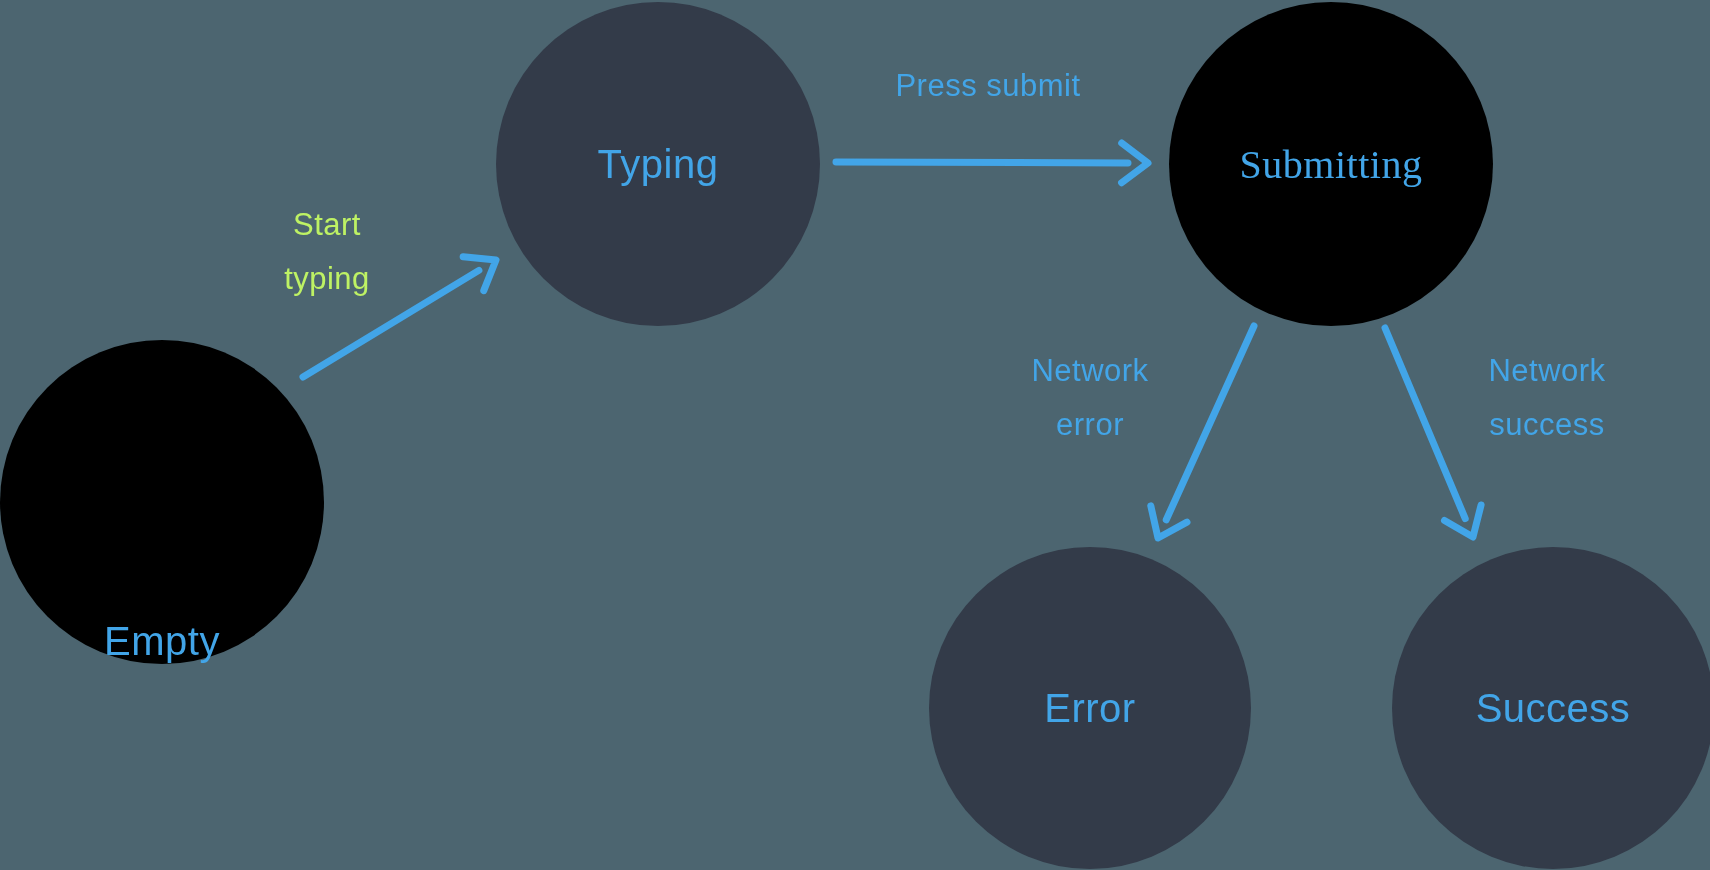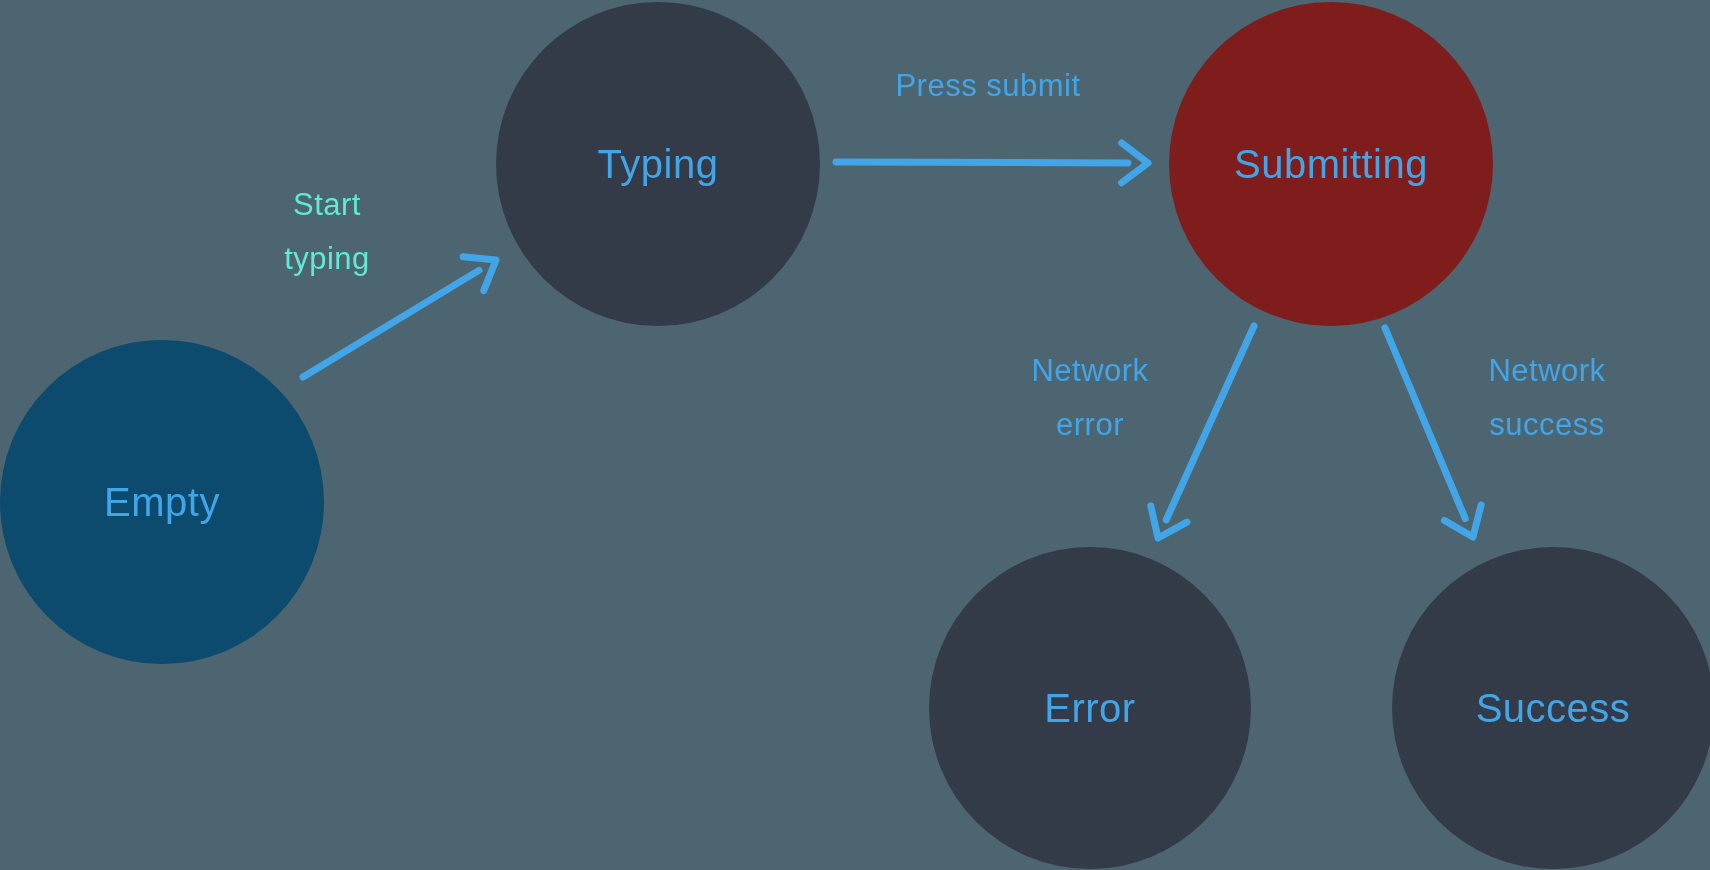--- a/index.html
+++ b/index.html
@@ -49,36 +49,36 @@
       <line x1="303" y1="377" x2="478.89723374855265" y2="270.3679981938826" stroke="#42A5E8" stroke-width="7" stroke-linecap="round"></line>
       <polyline points="483.7582220306685,290.6453727689775 496,260 463.16748568946537,256.67945726596724" fill="none" stroke="#42A5E8" stroke-width="7" stroke-linecap="round" stroke-linejoin="round"></polyline>
       <line x1="836" y1="162" x2="1128.0001027276767" y2="162.93589776515282" stroke="#42A5E8" stroke-width="7" stroke-linecap="round"></line>
       <polyline points="1121.5815103525752,182.77532312628318 1148,163 1121.7088167228058,143.055735614343" fill="none" stroke="#42A5E8" stroke-width="7" stroke-linecap="round" stroke-linejoin="round"></polyline>
       <line x1="1254" y1="326" x2="1166.250151066161" y2="519.7809163955613" stroke="#42A5E8" stroke-width="7" stroke-linecap="round"></line>
       <polyline points="1150.780169882736,505.7994712298409 1158,538 1186.9630800127431,522.1841852509763" fill="none" stroke="#42A5E8" stroke-width="7" stroke-linecap="round" stroke-linejoin="round"></polyline>
       <line x1="1385" y1="328" x2="1465.2388599988374" y2="518.5672924972387" stroke="#42A5E8" stroke-width="7" stroke-linecap="round"></line>
       <polyline points="1444.4691862117547,520.4170972209183 1473,537 1481.0763511771013,505.0035540776146" fill="none" stroke="#42A5E8" stroke-width="7" stroke-linecap="round" stroke-linejoin="round"></polyline>
     </svg>
 
-<div class="node" style="left: 0px; top: 340px; width: 324px; height: 324px; background: #0c4a6e;">
+<div class="node" style="left: 0px; top: 340px; width: 324px; height: 324px; background: #000000; align-items: flex-end;">
       <span class="node-label" style="color: rgb(66, 165, 232);">Empty</span>
     </div>
     <div class="node" style="left: 496px; top: 2px; width: 324px; height: 324px; background: rgb(51, 59, 73);">
       <span class="node-label" style="color: rgb(66, 165, 232);">Typing</span>
     </div>
-    <div class="node" style="left: 1169px; top: 2px; width: 324px; height: 324px; background: #7f1d1d;">
+    <div class="node" style="left: 1169px; top: 2px; width: 324px; height: 324px; background: #000000; font-family: Liberation Serif, serif;">
       <span class="node-label" style="color: rgb(66, 165, 232);">Submitting</span>
     </div>
     <div class="node" style="left: 929px; top: 547px; width: 322px; height: 322px; background: rgb(51, 59, 73);">
       <span class="node-label" style="color: rgb(66, 165, 232);">Error</span>
     </div>
     <div class="node" style="left: 1392px; top: 547px; width: 322px; height: 322px; background: rgb(51, 59, 73);">
       <span class="node-label" style="color: rgb(66, 165, 232);">Success</span>
     </div>
-    <div class="edge-label" style="left: 327px; top: 232px; color: #5eead4;">
+    <div class="edge-label" style="left: 327px; top: 252px; color: #bef264;">
       <div>Start</div>
       <div>typing</div>
     </div>
     <div class="edge-label" style="left: 988px; top: 86px; color: rgb(66, 165, 232);">
       <div>Press submit</div>
     </div>
     <div class="edge-label" style="left: 1090px; top: 398px; color: rgb(66, 165, 232);">
       <div>Network</div>
       <div>error</div>
     </div>

